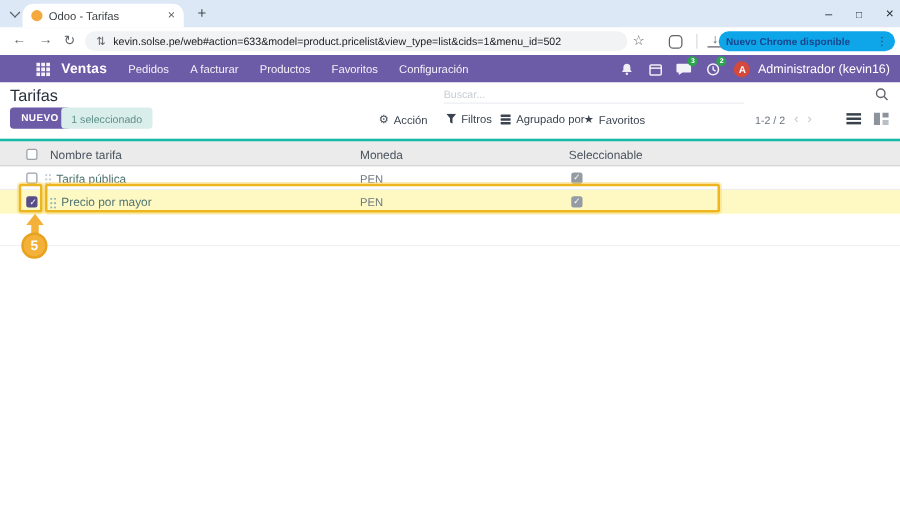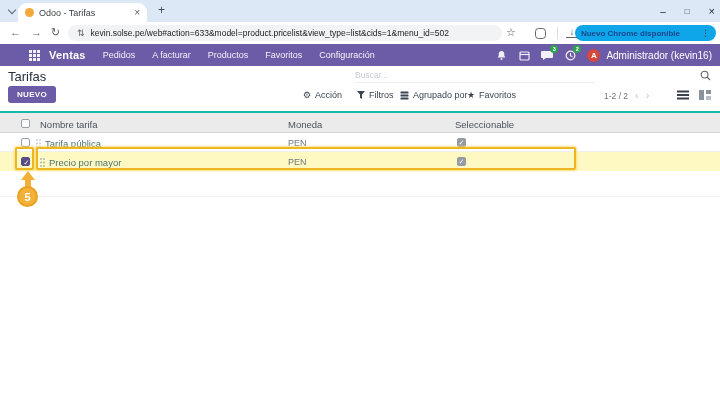--- a/index.html
+++ b/index.html
@@ -185,20 +185,21 @@
         <span class="badge">2</span>
       </span>
       <span class="avatar">A</span>
       <span class="user-name">Administrador (kevin16)</span>
     </div>
   </div>
 
   <div class="cpanel">
     <div class="page-title">Tarifas</div>
     <button class="btn-new">NUEVO</button>
+    <span class="sel-badge">1 seleccionado</span>
 
     <div class="cp-group" style="left:303px">
       <span class="gear-glyph">⚙</span>
       <span>Acción</span>
     </div>
 
     <input class="search-input" type="text" placeholder="Buscar..." style="">
     <svg class="magnifier" width="11" height="11" viewBox="0 0 11 11">
       <circle cx="4.6" cy="4.6" r="3.4" fill="none" stroke="#5f6368" stroke-width="1.1"></circle>
       <line x1="7.2" y1="7.2" x2="10" y2="10" stroke="#5f6368" stroke-width="1.1"></line>

